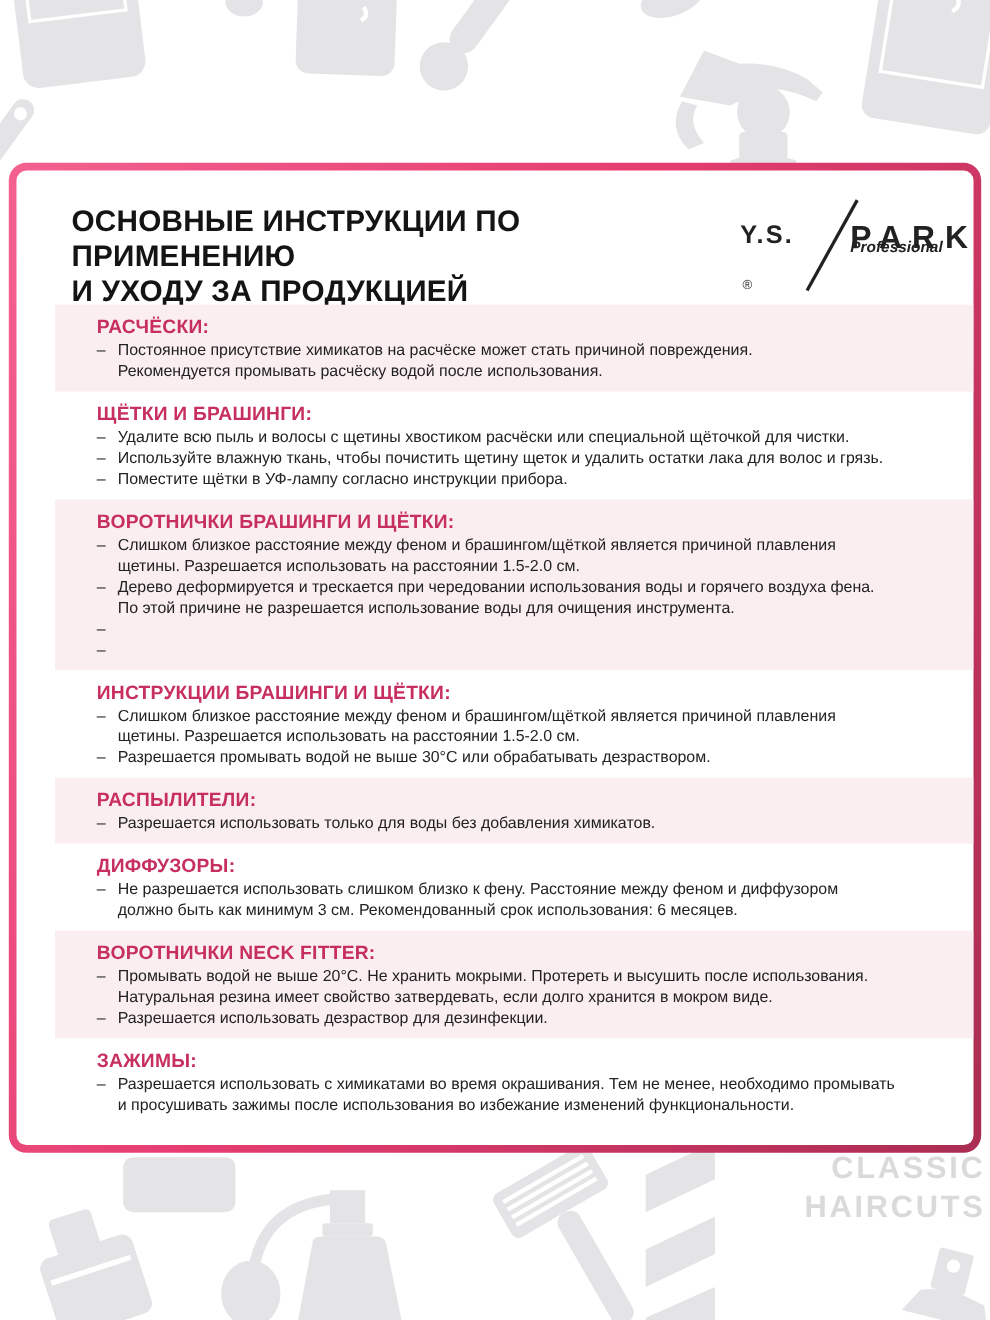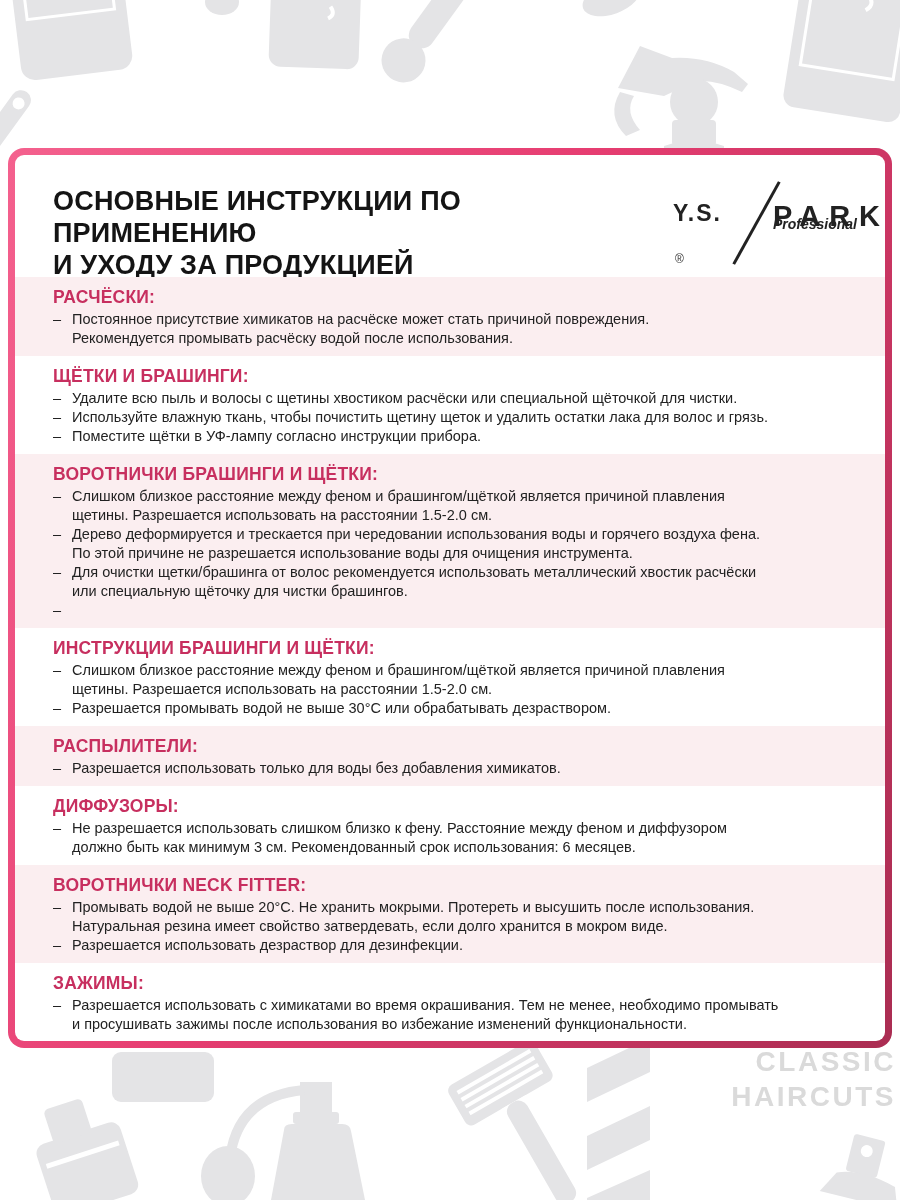--- a/index.html
+++ b/index.html
@@ -18,36 +18,36 @@
   .card-inner{
     width:100%;height:100%;background:#ffffff;border-radius:9px;
     overflow:hidden;display:flex;flex-direction:column;box-sizing:border-box;
   }
   .card-header{
     display:flex;justify-content:space-between;align-items:flex-start;
     padding:27px 26px 0 38px;height:122px;box-sizing:border-box;flex:none;
   }
   .doc-title{
     font-size:27px;font-weight:bold;color:#141414;line-height:32px;
-    letter-spacing:0.2px;white-space:pre-line;margin:3px 0 0 0;
+    letter-spacing:0.2px;white-space:pre-line;margin:3px 0 0 12px;
   }
   
   .logo{position:relative;width:190px;height:88px;flex:none;margin-top:-2px;}
   .logo-slash{position:absolute;left:86px;top:-4px;width:3px;height:94px;
     background:#222;transform:rotate(29deg);}
   .logo-ys{position:absolute;left:4px;top:20px;font-size:23px;font-weight:bold;
     color:#222;letter-spacing:2px;}
   .logo-park{position:absolute;left:104px;top:20px;font-size:29px;font-weight:bold;
     color:#222;letter-spacing:9px;}
   .logo-prof{position:absolute;right:2px;top:36px;font-size:14px;font-weight:bold;
     font-style:italic;color:#222;}
   .logo-reg{position:absolute;left:6px;bottom:2px;font-size:12px;color:#333;}
   
   .sections{flex:1;display:flex;flex-direction:column;}
-  .section{padding:9px 38px 8px 38px;}
+  .section{padding:9px 38px 8px 38px;margin-left:35px;}
   .section.tinted{background:#fbeef0;}
   .section-heading{
     margin:0 0 2px 0;font-size:17.5px;font-weight:bold;color:#c72f5f;
     letter-spacing:0.2px;line-height:22px;
   }
   .item-list{list-style:none;margin:0;padding:0;}
   .item{display:flex;font-size:14.5px;line-height:19px;color:#222;}
   .dash{width:19px;flex:none;}
   .item-text{white-space:pre-line;}
   
@@ -176,22 +176,20 @@
               <span class="item-text">Слишком близкое расстояние между феном и брашингом/щёткой является причиной плавления
 щетины. Разрешается использовать на расстоянии 1.5-2.0 см.</span>
             </li>
             <li class="item">
               <span class="dash">–</span>
               <span class="item-text">Дерево деформируется и трескается при чередовании использования воды и горячего воздуха фена.
 По этой причине не разрешается использование воды для очищения инструмента.</span>
             </li>
             <li class="item">
               <span class="dash">–</span>
-              <span class="item-text">Для очистки щетки/брашинга от волос рекомендуется использовать металлический хвостик расчёски
-или специальную щёточку для чистки брашингов.</span>
             </li>
             <li class="item">
               <span class="dash">–</span>
             </li>
           </ul>
         </div>
         <div class="section">
           <h2 class="section-heading">ИНСТРУКЦИИ БРАШИНГИ И ЩЁТКИ:</h2>
           <ul class="item-list">
             <li class="item">

